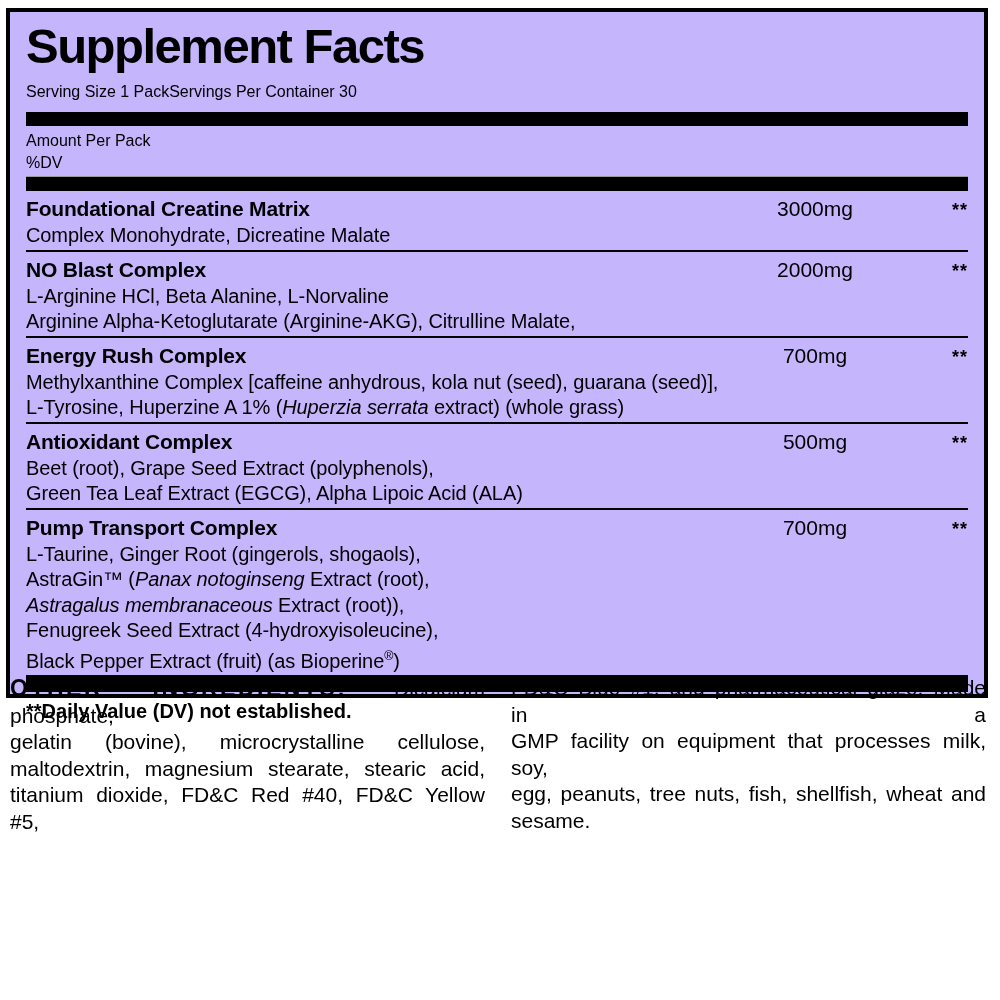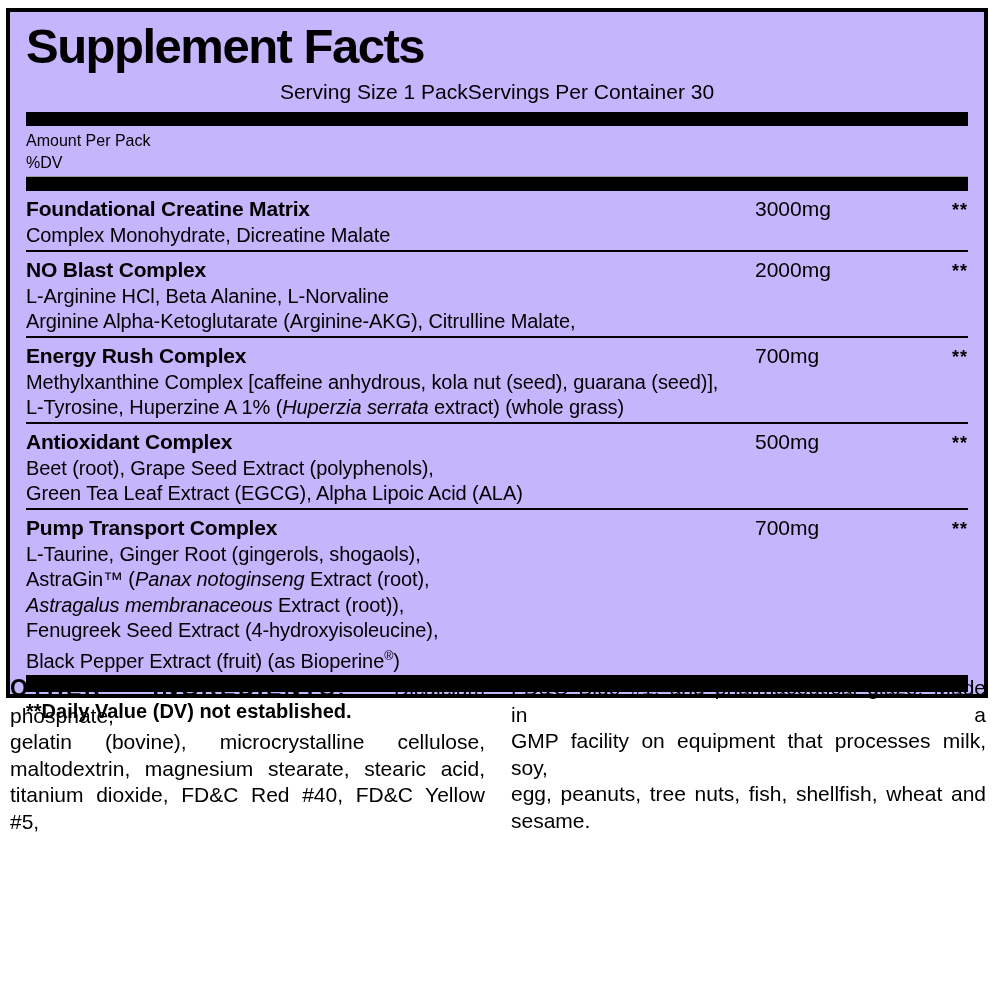--- a/index.html
+++ b/index.html
@@ -25,22 +25,22 @@
   }
   .sf-title {
     font-size: 49px;
     font-weight: bold;
     letter-spacing: -1.5px;
     line-height: 52px;
     margin-top: 2px;
   }
   .serving-row {
     display: flex;
-    justify-content: center;
-    font-size: 21px;
+    justify-content: flex-start;
+    font-size: 16px;
     line-height: 24px;
     margin-top: 8px;
     margin-bottom: 8px;
   }
   .bar {
     background: #000;
     height: 14px;
     width: 100%;
   }
   .bar.thick { height: 17px; }
@@ -67,21 +67,21 @@
     gap: 8px;
   }
   .row-name {
     flex: 1;
     font-size: 21px;
     font-weight: bold;
     letter-spacing: -0.2px;
   }
   .row-amount {
     width: 120px;
-    text-align: left;
+    text-align: center;
     font-size: 21px;
   }
   .row-dv {
     width: 85px;
     text-align: right;
     font-size: 18px;
     font-weight: bold;
     letter-spacing: 1px;
   }
   .desc-line {

